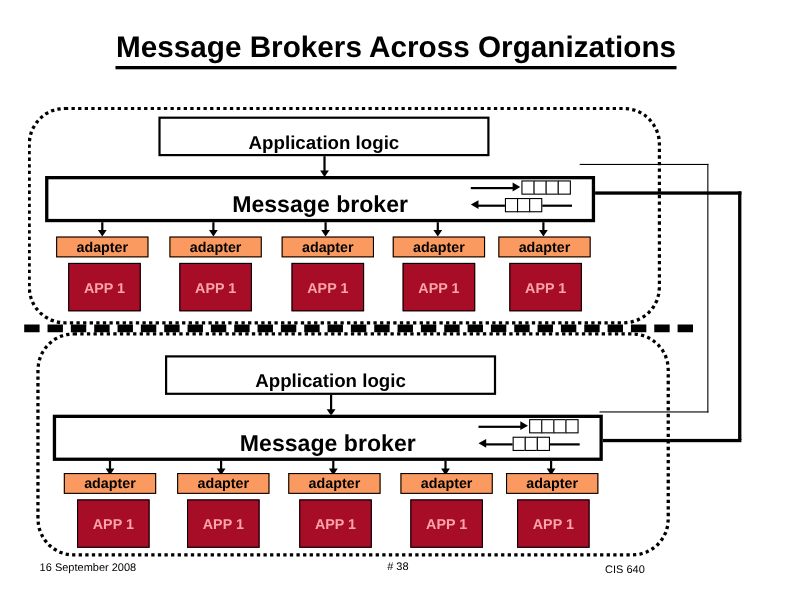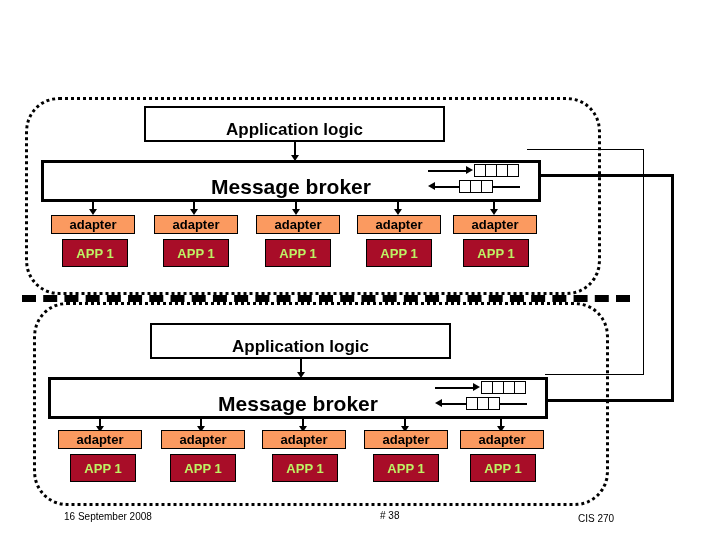--- a/index.html
+++ b/index.html
@@ -101,25 +101,25 @@
     justify-content: center;
     height: 19px;
   }
   .appbox {
     position: absolute;
     background: #A80D28;
     border: 1px solid #000000;
     box-sizing: border-box;
     font-size: 13px;
     font-weight: bold;
-    color: #bef264;
+    color: #fca5a5;
     display: flex;
     align-items: center;
     justify-content: center;
-    height: 28px;
+    height: 44px;
   }
 
   
   .vline {
     position: absolute;
     width: 0;
     border-left: 2px solid #000000;
   }
   .hline {
     position: absolute;
@@ -183,31 +183,33 @@
     background: #ffffff;
   }
   .queue-cell:first-child { margin-left: 0; }
 
   
   .footer-text {
     position: absolute;
     font-size: 10px;
     color: #000000;
     white-space: nowrap;
-    margin-left: 28px;
   }
   #footer-date { left: 36px;  top: 511px; }
   #footer-page { left: 352px; top: 510px; }
   #footer-course { left: 550px; top: 513px; }
 </style>
 </head>
 <body>
 
 <div id="slide">
 
+  <div class="slide-title">
+    <span>Message Brokers Across Organizations</span>
+  </div>
 
   <div class="hline-thin" style="left:527px; top:149px; width:117px;"></div>
   <div class="vline-thin" style="left:643px; top:149px; height:226px;"></div>
   <div class="hline-thin" style="left:545px; top:374px; width:99px;"></div>
 
   <div class="hline-thick" style="left:540px; top:174px; width:134px;"></div>
   <div class="vline-thick" style="left:671px; top:174px; height:226px;"></div>
   <div class="hline-thick" style="left:548px; top:399px; width:126px;"></div>
 
   <div class="org-boundary" id="org-top"></div>
@@ -352,15 +354,15 @@
     </div>
   <div class="appbox" style="left:373px; top:454px; width:66px;">
     <span>APP 1</span>
     </div>
   <div class="appbox" style="left:470px; top:454px; width:66px;">
     <span>APP 1</span>
     </div>
 
   <div class="footer-text" id="footer-date">16 September 2008</div>
   <div class="footer-text" id="footer-page"># 38</div>
-  <div class="footer-text" id="footer-course">CIS 270</div>
+  <div class="footer-text" id="footer-course">CIS 640</div>
 
 </div>
 
 </body></html>

